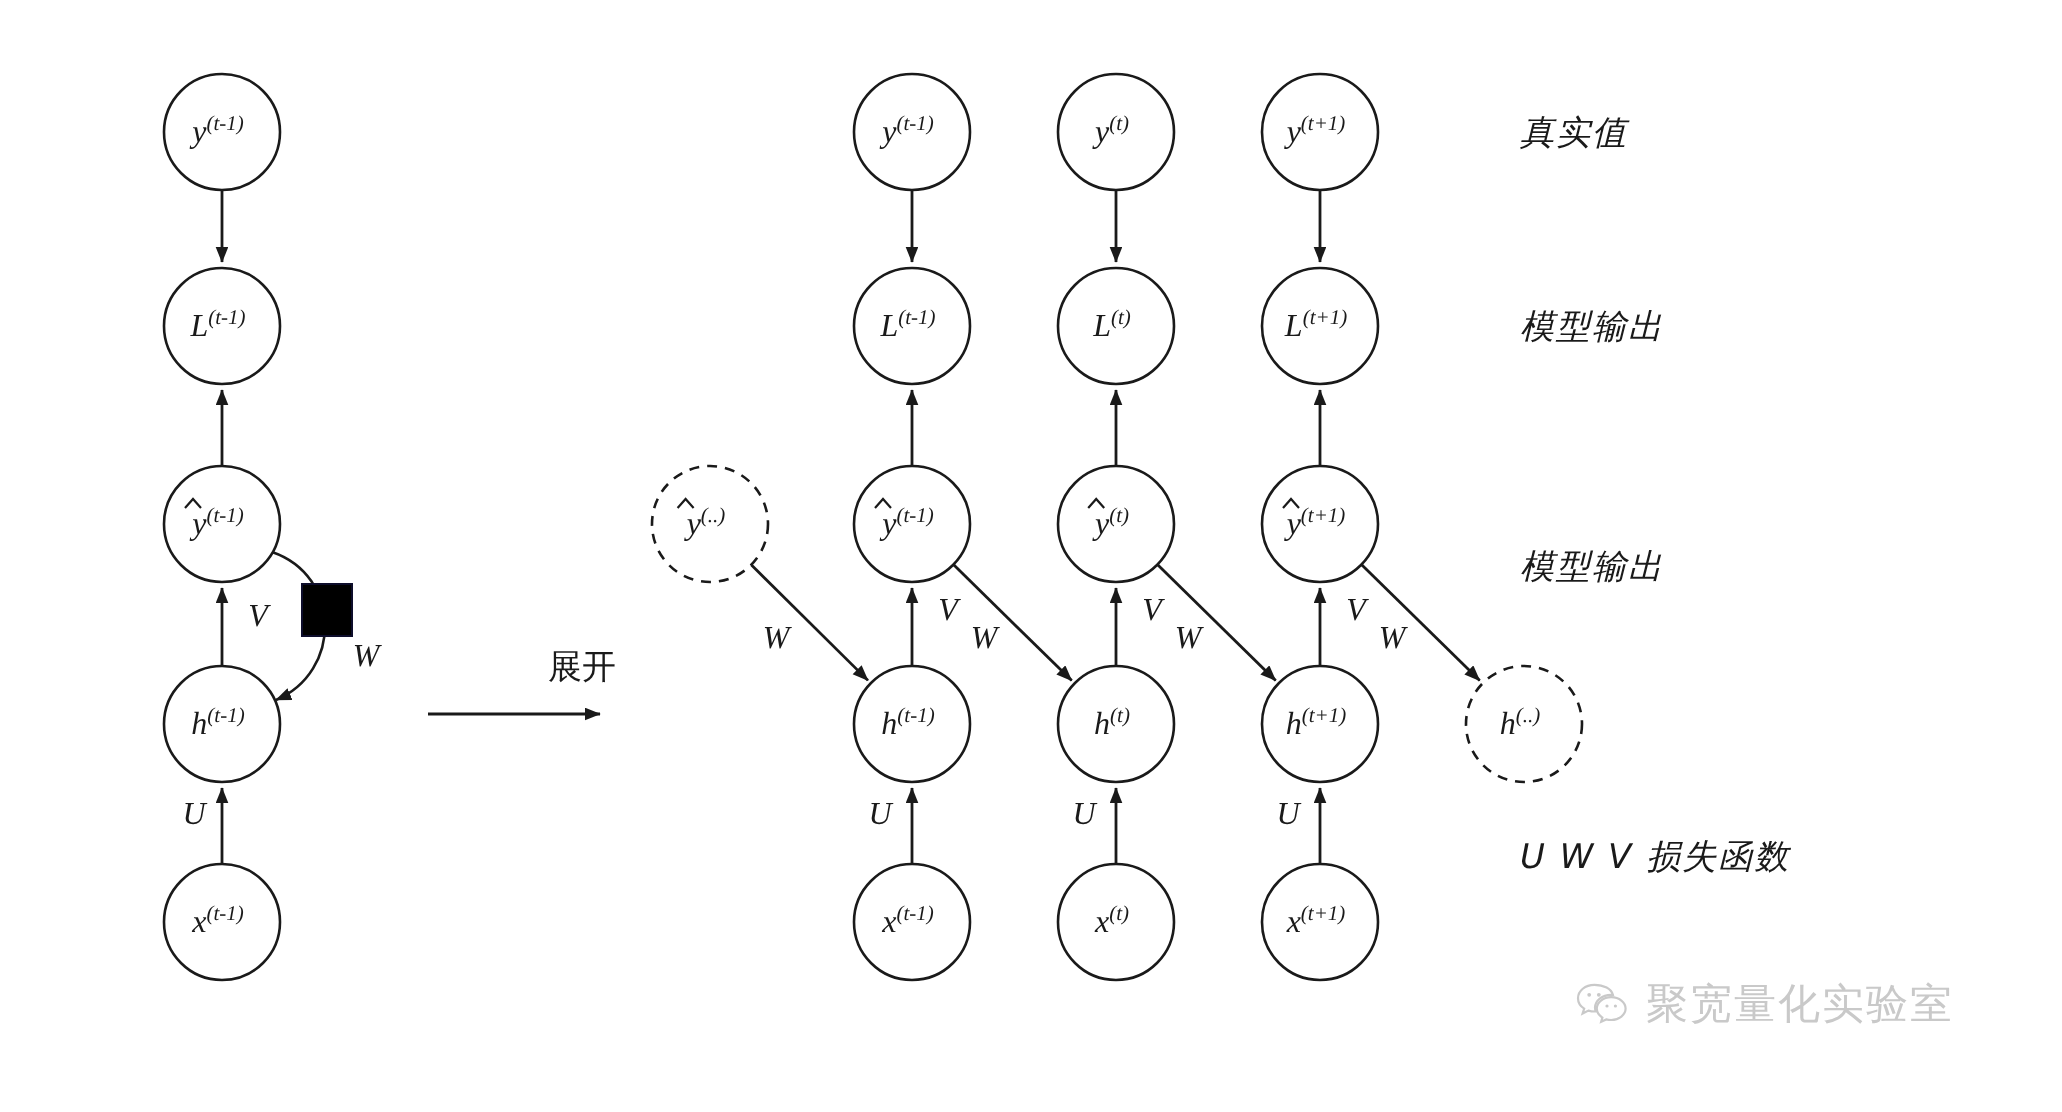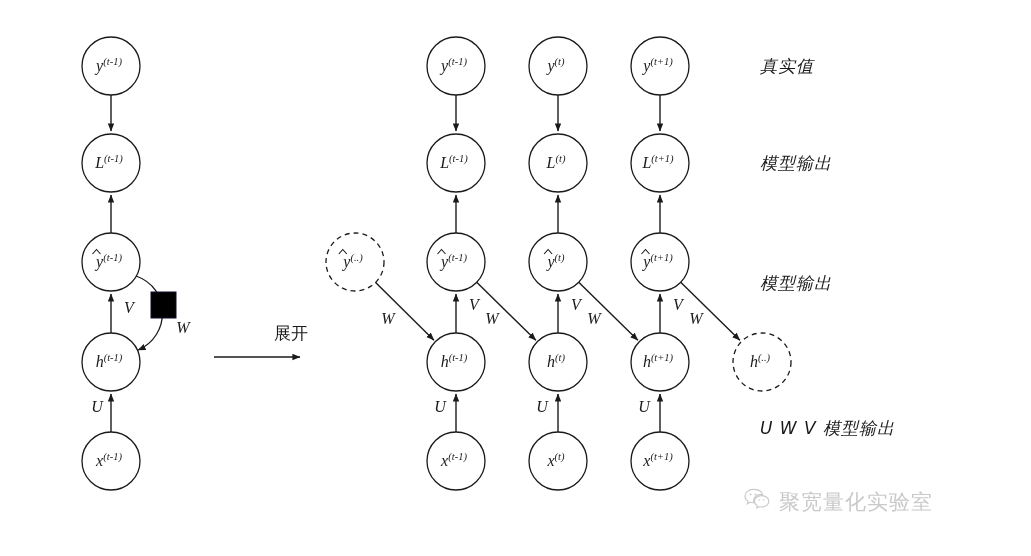--- a/index.html
+++ b/index.html
@@ -33,23 +33,24 @@
   .unfold-label {
     position: absolute;
     font-family: "DejaVu Sans", "Liberation Sans", sans-serif;
     font-size: 17px;
     color: #1a1a1a;
     white-space: nowrap;
     margin-left: 42px;
   }
   #watermark {
     position: absolute;
-    left: 744px;
+    left: 788px;
     top: 488px;
     display: flex;
+    align-items: center;
     gap: 9px;
     color: #c9c9c9;
     font-family: "DejaVu Sans", "Liberation Sans", sans-serif;
     font-size: 21px;
     white-space: nowrap;
   }
   #watermark .wm-text { letter-spacing: 1px; }
 </style>
 </head>
 <body>
@@ -193,21 +194,21 @@
       <g>
         <circle cx="660" cy="461" r="29" fill="#ffffff" stroke="#1a1a1a" stroke-width="1.3"></circle>
         <text x="658" y="466" text-anchor="middle" font-family="&quot;Liberation Serif&quot;,&quot;DejaVu Serif&quot;,serif" font-size="16" font-style="italic" fill="#1a1a1a"><tspan>x</tspan><tspan dy="-6" font-size="10.5" font-style="italic">(t+1)</tspan></text>
       </g>
     </g>
 </svg>
 
 <div class="side-label" style="left:760px; top:55px;">真实值</div>
 <div class="side-label" style="left:760px; top:152px;">模型输出</div>
 <div class="side-label" style="left:760px; top:251px;margin-top:21px;">模型输出</div>
-<div class="side-label" style="left:760px; top:417px;">U W V 模型输出</div>
+<div class="side-label" style="left:760px; top:417px;">U W V 损失函数</div>
 
 <div class="unfold-label" style="left:232px; top:322px;">展开</div>
 
 <div id="watermark">
   <span style="display:inline-block;width:26px;height:22px;">
     <svg viewBox="0 0 26 22" width="26" height="22" xmlns="http://www.w3.org/2000/svg">
       <path d="M9.2 1.4C4.6 1.4 1 4.4 1 8.1c0 2.1 1.2 4 3.1 5.2l-.8 2.5 2.9-1.5c1 .3 2 .45 3 .45.25 0 .5 0 .75-.02C9.6 14.1 9.5 13.5 9.5 12.9c0-3.6 3.6-6.5 8.05-6.5.3 0 .6.01.9.04C17.7 3.4 13.9 1.4 9.2 1.4z" fill="none" stroke="#c9c9c9" stroke-width="1.1"></path>
       <circle cx="6.6" cy="6.4" r="0.95" fill="#c9c9c9"></circle>
       <circle cx="11.4" cy="6.4" r="0.95" fill="#c9c9c9"></circle>
       <path d="M17.6 7.6c-4 0-7.2 2.6-7.2 5.7 0 1.8 1.1 3.4 2.8 4.5l-.6 2.1 2.5-1.2c.8.2 1.6.3 2.5.3 4 0 7.2-2.6 7.2-5.7s-3.2-5.7-7.2-5.7z" fill="none" stroke="#c9c9c9" stroke-width="1.1"></path>

